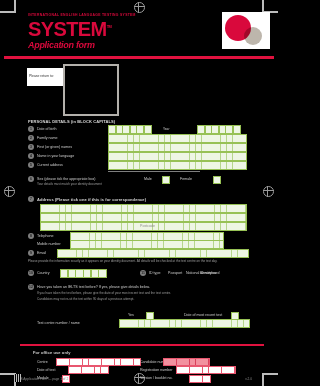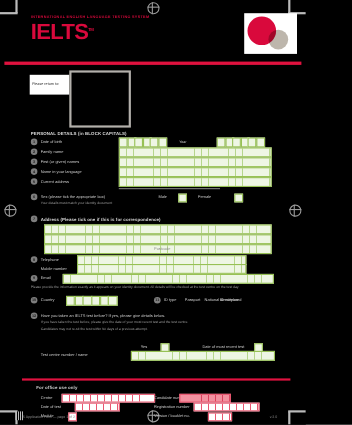--- a/index.html
+++ b/index.html
@@ -102,21 +102,22 @@
   <div class="crop bl-h"></div>
   <div class="crop br-v"></div>
   <div class="crop br-h"></div>
   <div class="regmark rm-top"></div>
   <div class="regmark rm-bot"></div>
   <div class="regmark rm-left"></div>
   <div class="regmark rm-right"></div>
 
   <div class="masthead">
     <div class="eyebrow">INTERNATIONAL ENGLISH LANGUAGE TESTING SYSTEM</div>
-    <div class="ielts"><span>IELTS</span><span class="tm">TM</span></div>
+    <div class="ielts"><span>SYSTEM</span><span class="tm">TM</span></div>
+    <div class="appform">Application form</div>
   </div>
 
   <div class="logo">
     <div class="c-red"></div>
     <div class="c-grey"></div>
   </div>
 
   <div class="rule-top"></div>
 
   <div class="returnbox">

